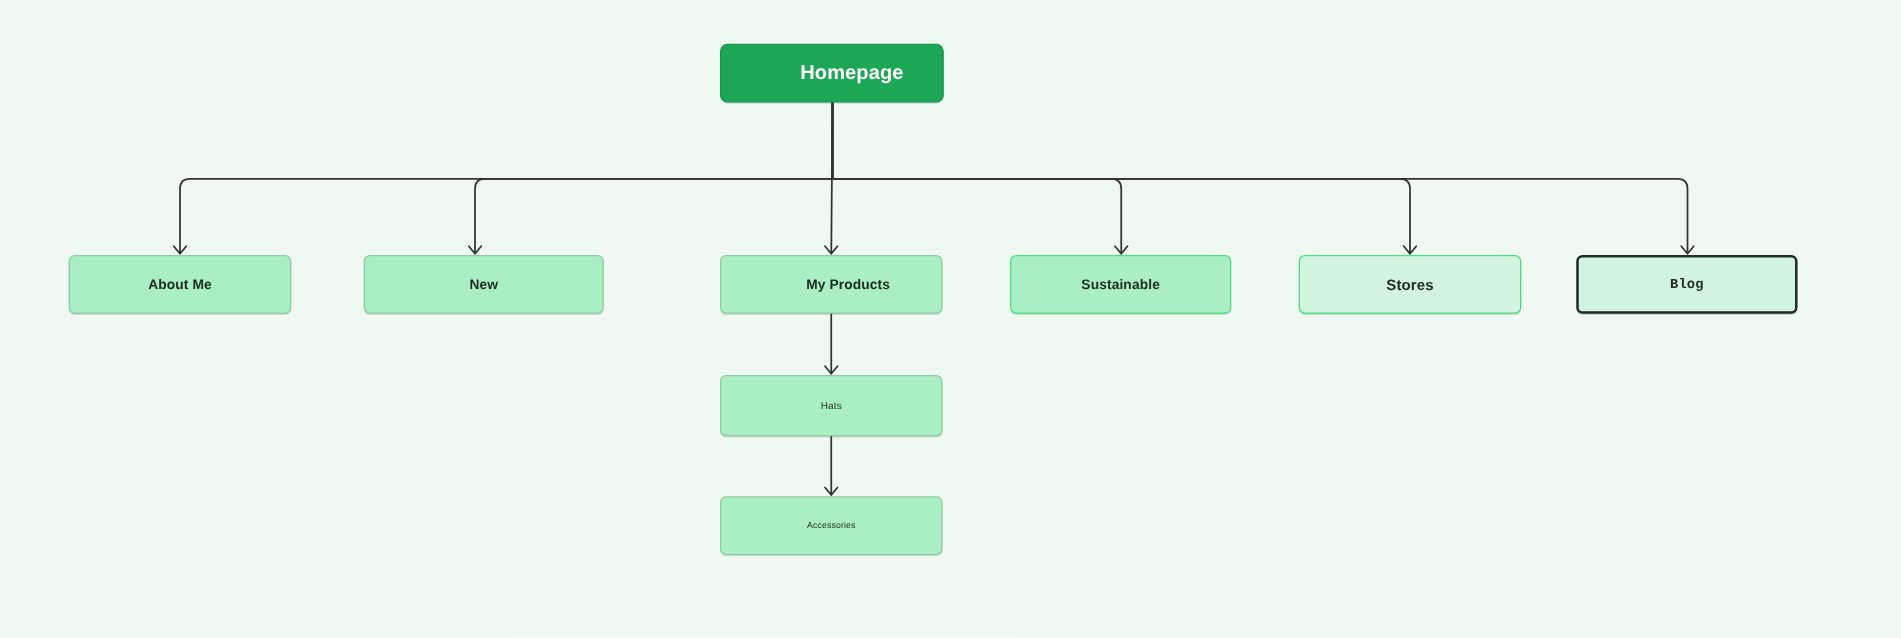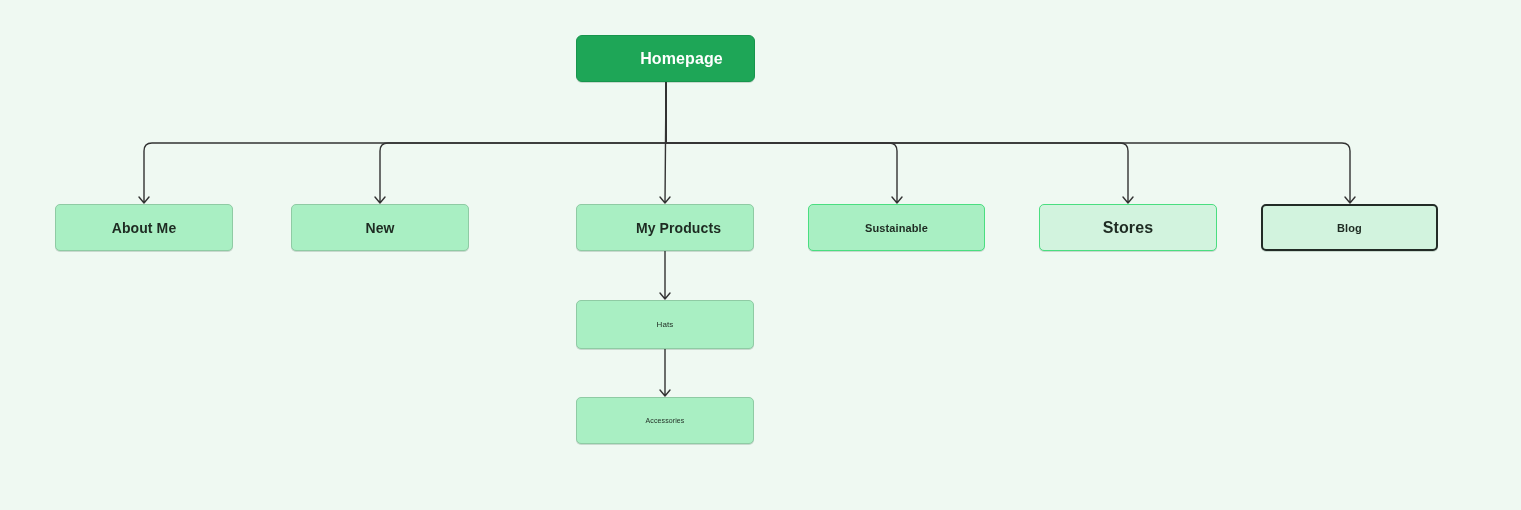--- a/index.html
+++ b/index.html
@@ -35,36 +35,37 @@
   .v-primary {
     background: var(--primary);
     border: 1px solid var(--primary-border);
     border-radius: 6px;
     color: #ffffff;
     font-size: 16px;
   }
   .v-mint {
     background: var(--mint);
     border: 1px solid var(--border-muted);
-    font-size: 14px;
+    font-size: 11px;
   }
   .v-mint-bright {
     background: var(--mint);
     border: 1.5px solid var(--border-bright);
     font-size: 11px;
   }
   .v-pale-bright {
     background: var(--pale);
     border: 1.5px solid var(--border-bright);
-    font-size: 16px;
+    font-size: 12px;
   }
   .v-pale-dark {
     background: var(--pale);
     border: 2px solid var(--border-dark);
     font-size: 11px;
+    font-family: Liberation Mono, monospace;
   }
   .v-mint-small {
     background: var(--mint);
     border: 1px solid var(--border-muted);
     font-size: 8px;
     font-weight: normal;
   }
   .v-mint-tiny {
     background: var(--mint);
     border: 1px solid var(--border-muted);
@@ -89,21 +90,21 @@
       <path d="M 665 251 L 665 299 M 660 293 L 665 299 L 670 293" fill="none" stroke="#333333" stroke-width="1.4" stroke-linecap="round" stroke-linejoin="round"></path>
       <path d="M 665 347 L 665 396 M 660 390 L 665 396 L 670 390" fill="none" stroke="#333333" stroke-width="1.4" stroke-linecap="round" stroke-linejoin="round"></path>
     </svg>
   <div id="nodes-layer">
       <div class="node v-primary" style="left: 576px; top: 35px; width: 179px; height: 47px; padding-left: 32px;">
     <span class="node-label">Homepage</span>
   </div>
       <div class="node v-mint" style="left: 55px; top: 204px; width: 178px; height: 47px;">
     <span class="node-label">About Me</span>
   </div>
-      <div class="node v-mint" style="left: 291px; top: 204px; width: 178px; height: 47px;">
+      <div class="node v-mint" style="left: 291px; top: 204px; width: 192px; height: 47px;">
     <span class="node-label">New</span>
   </div>
       <div class="node v-mint" style="left: 576px; top: 204px; width: 178px; height: 47px; padding-left: 27px;">
     <span class="node-label">My Products</span>
   </div>
       <div class="node v-mint-bright" style="left: 808px; top: 204px; width: 177px; height: 47px;">
     <span class="node-label">Sustainable</span>
   </div>
       <div class="node v-pale-bright" style="left: 1039px; top: 204px; width: 178px; height: 47px;">
     <span class="node-label">Stores</span>

